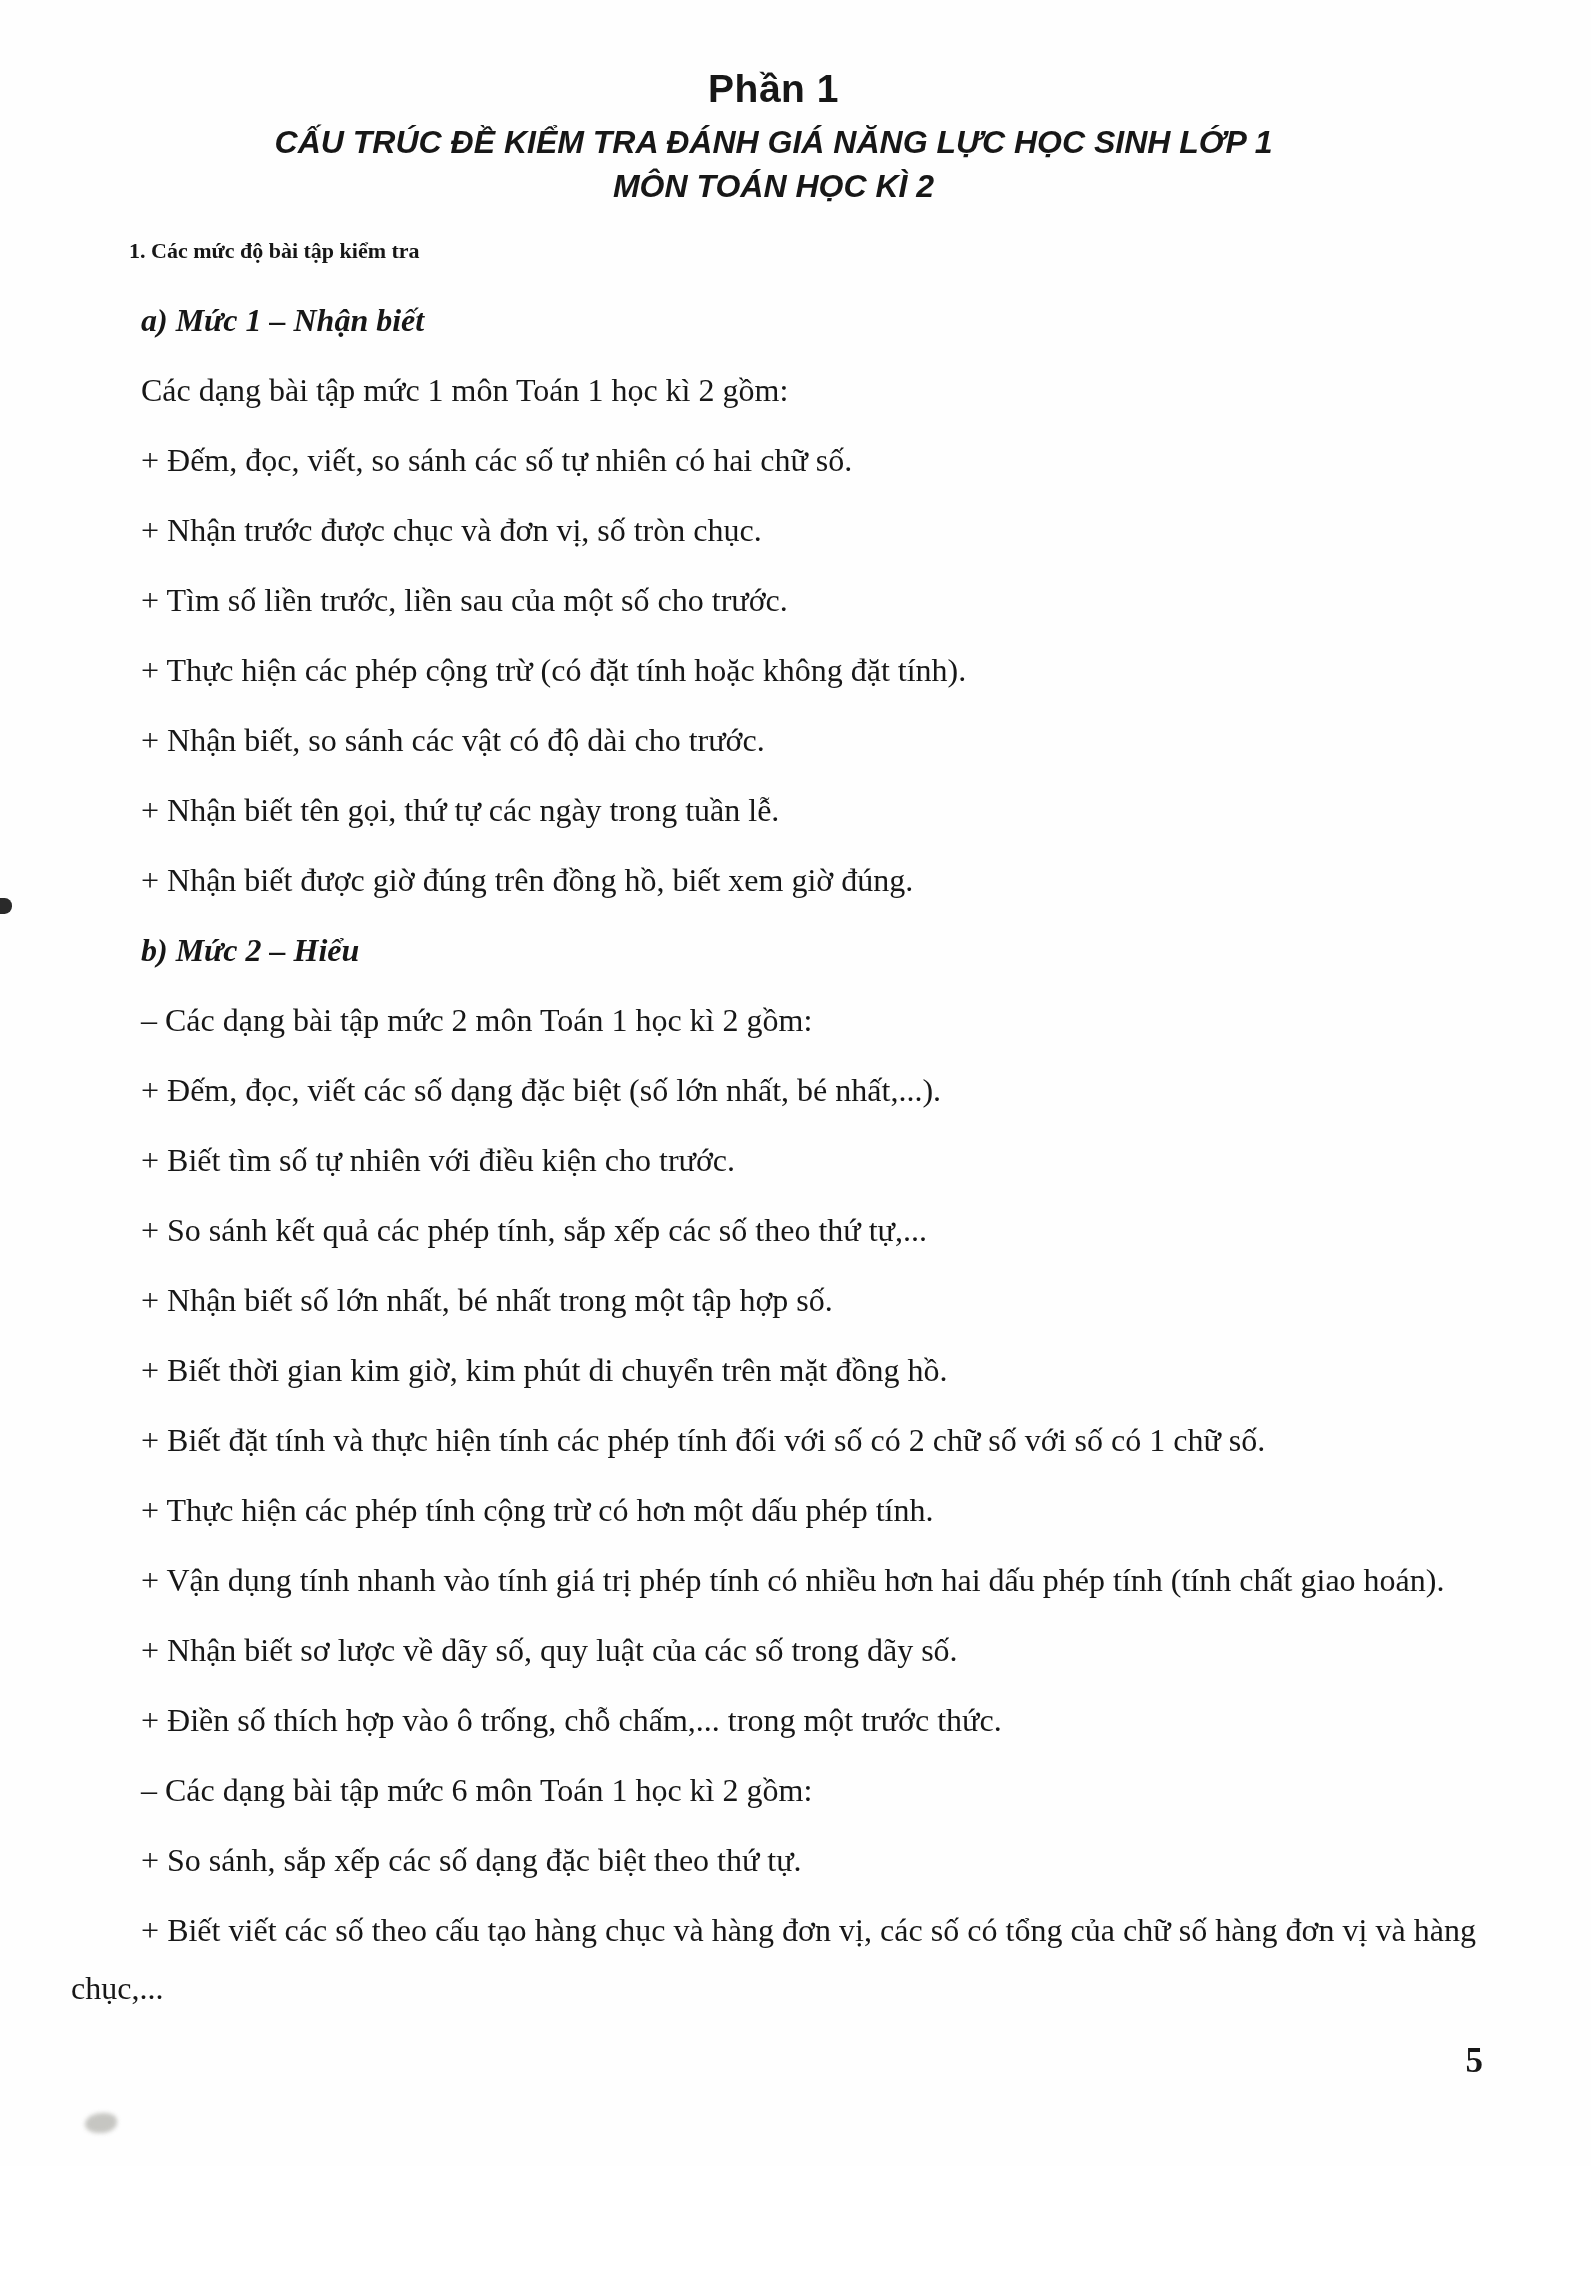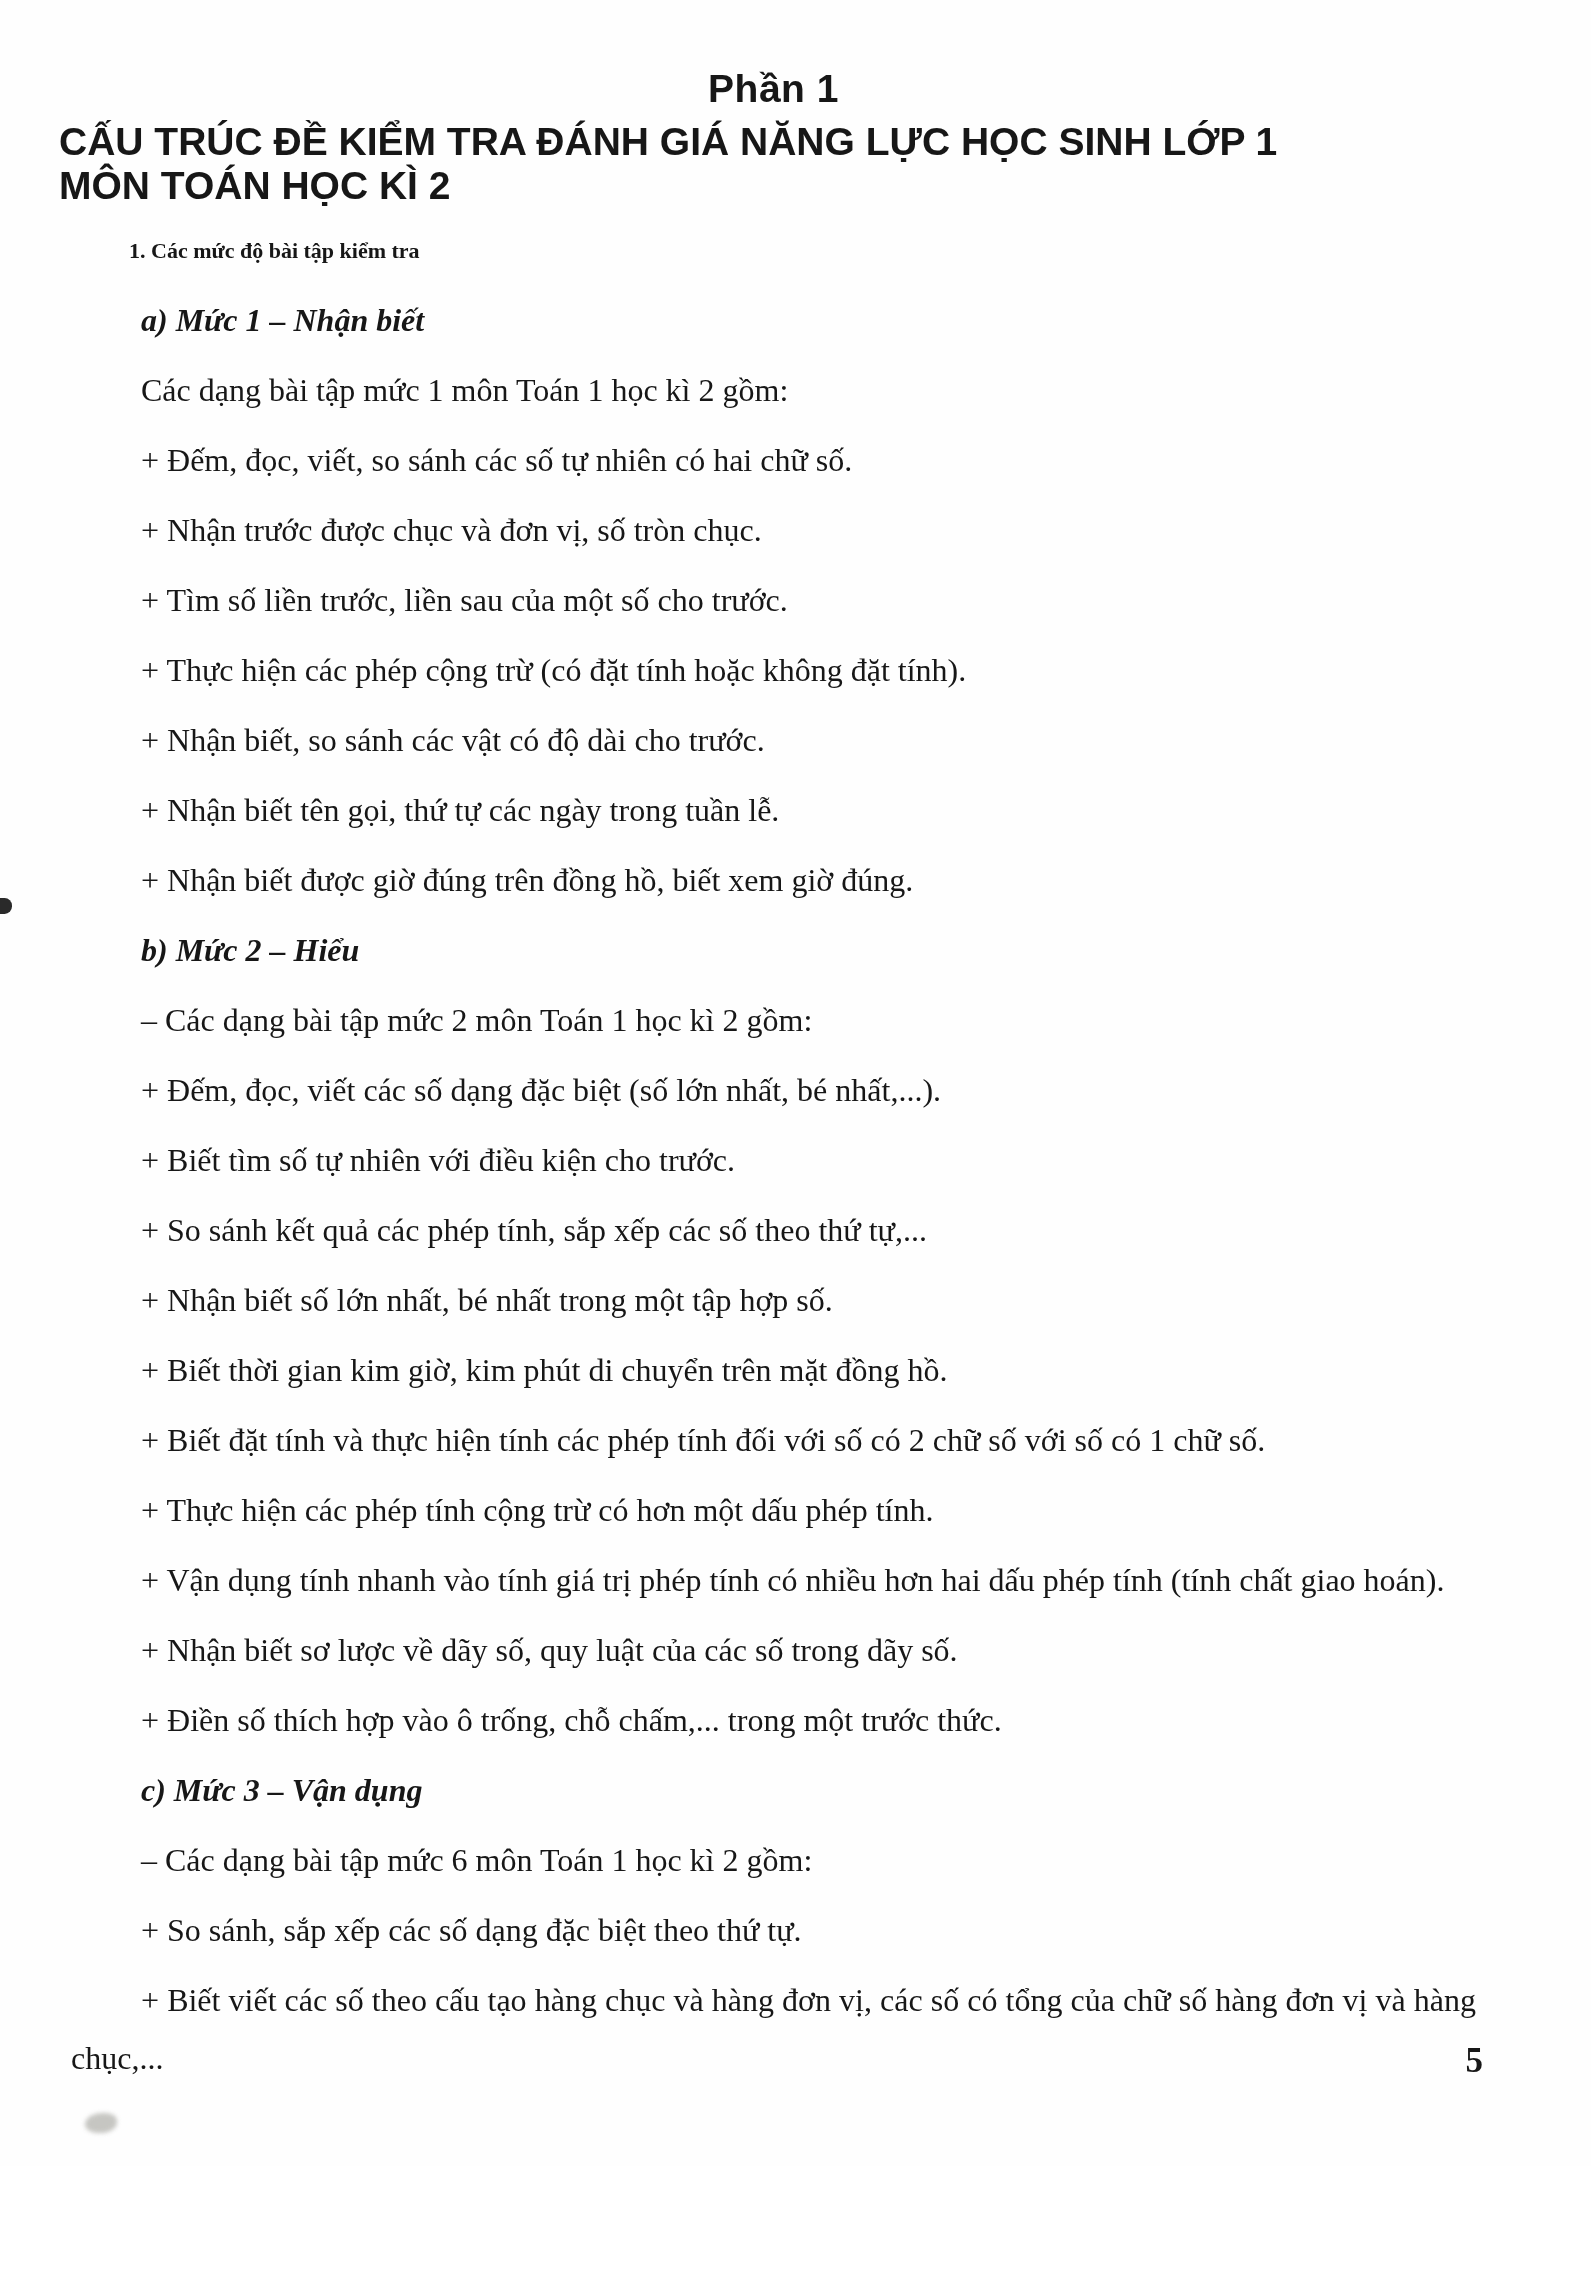--- a/index.html
+++ b/index.html
@@ -23,23 +23,25 @@
     font-family: "Liberation Sans", sans-serif;
     font-weight: 700;
     font-size: 39px;
     text-align: center;
     margin: 0 0 9.3px 0;
     letter-spacing: 0.5px;
   }
   .doc-title {
     font-family: "Liberation Sans", sans-serif;
     font-weight: 700;
-    font-size: 39px;
+    font-size: 32px;
     line-height: 44px;
+    text-align: center;
     margin: 0;
+    font-style: italic;
   }
   .section-heading {
     font-family: "Liberation Serif", serif;
     font-weight: 700;
     font-size: 22px;
     margin: 15px 0 0 0;
     text-indent: 70px;
     line-height: 56px;
   }
   .content p {
@@ -111,21 +113,20 @@
       <p class="item">+ Đếm, đọc, viết các số dạng đặc biệt (số lớn nhất, bé nhất,...).</p>
       <p class="item">+ Biết tìm số tự nhiên với điều kiện cho trước.</p>
       <p class="item">+ So sánh kết quả các phép tính, sắp xếp các số theo thứ tự,...</p>
       <p class="item">+ Nhận biết số lớn nhất, bé nhất trong một tập hợp số.</p>
       <p class="item">+ Biết thời gian kim giờ, kim phút di chuyển trên mặt đồng hồ.</p>
       <p class="item">+ Biết đặt tính và thực hiện tính các phép tính đối với số có 2 chữ số với số có 1 chữ số.</p>
       <p class="item">+ Thực hiện các phép tính cộng trừ có hơn một dấu phép tính.</p>
       <p class="item">+ Vận dụng tính nhanh vào tính giá trị phép tính có nhiều hơn hai dấu phép tính (tính chất giao hoán).</p>
       <p class="item">+ Nhận biết sơ lược về dãy số, quy luật của các số trong dãy số.</p>
       <p class="item">+ Điền số thích hợp vào ô trống, chỗ chấm,... trong một trước thức.</p>
-      <p class="sub">c) Mức 3 – Vận dụng</p>
       <p class="text">– Các dạng bài tập mức 6 môn Toán 1 học kì 2 gồm:</p>
       <p class="item">+ So sánh, sắp xếp các số dạng đặc biệt theo thứ tự.</p>
       <p class="item">+ Biết viết các số theo cấu tạo hàng chục và hàng đơn vị, các số có tổng của chữ số hàng đơn vị và hàng chục,...</p>
     </div>
 
   <div class="page-number">5</div>
 
   <div class="artifact-dot"></div>
 
   <div class="artifact-smudge"></div>

